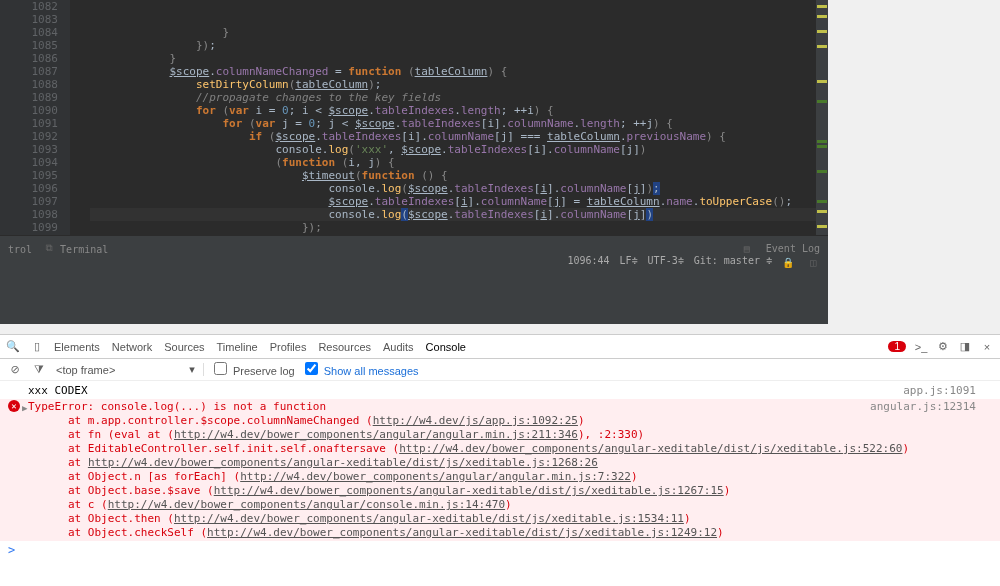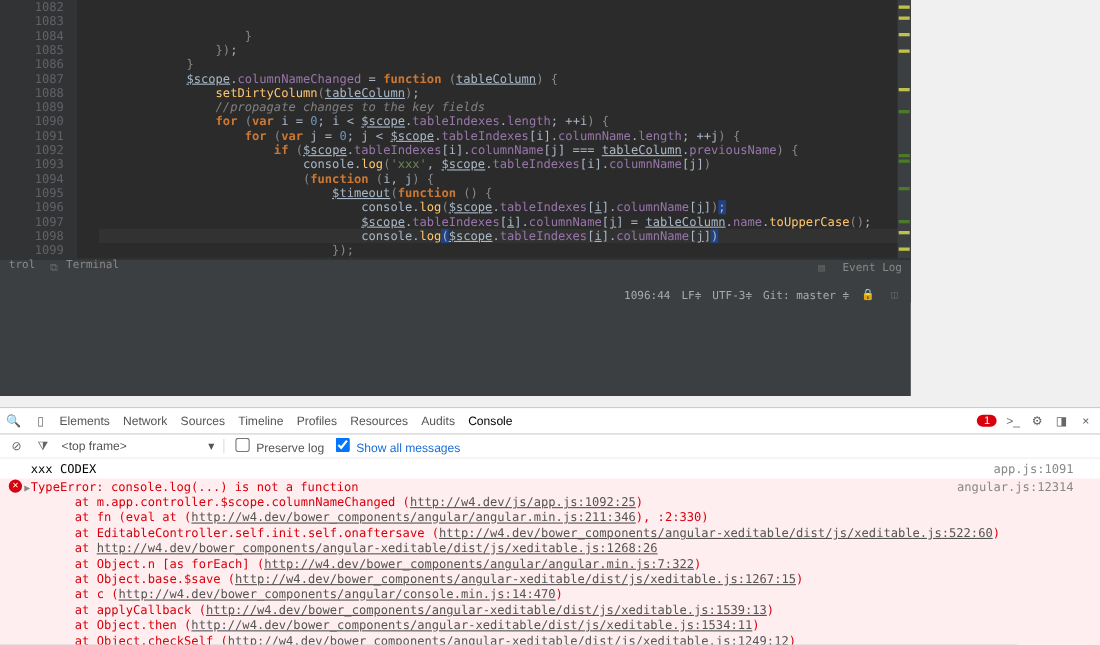--- a/index.html
+++ b/index.html
@@ -1,38 +1,38 @@
 <!DOCTYPE html>
 <html><head>
 <meta charset="utf-8">
 <style>
 * { margin: 0; padding: 0; box-sizing: border-box; }
 body { font-family: Menlo, Consolas, monospace; font-size: 11px; background: #f0f0f0; width: 1000px; height: 586px; overflow: hidden; }
-.ide { background: #3c3f41; color: #a9b7c6; height: 360px; position: relative; }
+.ide { background: #3c3f41; color: #a9b7c6; height: 324px; position: relative; }
 .editor { display: flex; height: 235px; overflow: hidden; }
 .gutter { background: #313335; color: #606366; text-align: right; padding: 0 12px 0 8px; line-height: 13px; user-select: none; min-width: 70px; }
 .gutter div { height: 13px; }
 .code-area { flex: 1; background: #2b2b2b; line-height: 13px; white-space: pre; padding-left: 20px; position: relative; }
 .code-area .line { height: 13px; }
 .stripe { position: absolute; right: 0; top: 0; width: 12px; height: 235px; background: #3c3f41; }
 .stripe-mark { position: absolute; width: 10px; height: 3px; left: 1px; }
 .caret-line { background: #323232; }
 .kw { color: #cc7832; font-weight: bold; }
 .num { color: #6897bb; }
 .str { color: #6a8759; }
 .com { color: #808080; font-style: italic; }
 .fn { color: #ffc66d; }
 .id { color: #a9b7c6; }
 .pr { color: #9876aa; margin-top: 44px; }
 .ul { text-decoration: underline; }
 .b { color: #888; }
 .sel-box { background: #214283; }
-.statusbar { background: #3c3f41; color: #888; height: 20px; display: flex; align-items: flex-start; padding: 0 8px; border-top: 1px solid #2b2b2b; font-size: 10px; }
+.statusbar { background: #3c3f41; color: #888; height: 20px; display: flex; align-items: flex-end; padding: 0 8px; border-top: 1px solid #2b2b2b; font-size: 10px; }
 .statusbar-right { margin-left: auto; display: flex; gap: 12px; align-items: center; }
-.statusbar-btm { background: #3c3f41; color: #aaa; height: 20px; display: flex; align-items: flex-end; padding: 0 8px; font-size: 10px; justify-content: flex-end; gap: 10px; }
+.statusbar-btm { background: #3c3f41; color: #aaa; height: 20px; display: flex; align-items: flex-start; padding: 0 8px; font-size: 10px; justify-content: flex-end; gap: 10px; }
 .ide-wrap { position: relative; width: 828px; }
 
 .devtools { background: #fff; font-family: -apple-system, Helvetica, Arial, sans-serif; font-size: 11px; height: 306px; border-top: 1px solid #ccc; margin-top: 5px; }
 .dt-bar { height: 24px; display: flex; align-items: center; border-bottom: 1px solid #ccc; padding: 0 6px; gap: 10px; color: #555; }
 .dt-tab { cursor: pointer; }
 .dt-tab.active { color: #000; }
 .dt-right { margin-left: auto; display: flex; align-items: center; gap: 8px; }
 .dt-err-badge { background: #d8000c; color: #fff; border-radius: 8px; padding: 0 6px; font-size: 10px; }
 .dt-filter { height: 22px; display: flex; align-items: center; border-bottom: 1px solid #eee; padding: 0 8px; gap: 10px; color: #555; }
 .dt-filter input[type="checkbox"] { margin-right: 3px; }
@@ -149,20 +149,19 @@
       <span class="src">angular.js:12314</span>
       <span>TypeError: console.log(...) is not a function</span>
       <div class="stack" id="stack">
           <div>at m.app.controller.$scope.columnNameChanged (<a>http://w4.dev/js/app.js:1092:25</a>)</div>
           <div>at fn (eval at <anonymous> (<a>http://w4.dev/bower_components/angular/angular.min.js:211:346</a>), <anonymous>:2:330)</anonymous></anonymous></div>
           <div>at EditableController.self.init.self.onaftersave (<a>http://w4.dev/bower_components/angular-xeditable/dist/js/xeditable.js:522:60</a>)</div>
           <div>at <a>http://w4.dev/bower_components/angular-xeditable/dist/js/xeditable.js:1268:26</a></div>
           <div>at Object.n [as forEach] (<a>http://w4.dev/bower_components/angular/angular.min.js:7:322</a>)</div>
           <div>at Object.base.$save (<a>http://w4.dev/bower_components/angular-xeditable/dist/js/xeditable.js:1267:15</a>)</div>
           <div>at c (<a>http://w4.dev/bower_components/angular/console.min.js:14:470</a>)</div>
-          <div>at applyCallback (<a>http://w4.dev/bower_components/angular-xeditable/dist/js/xeditable.js:1539:13</a>)</div>
           <div>at Object.then (<a>http://w4.dev/bower_components/angular-xeditable/dist/js/xeditable.js:1534:11</a>)</div>
           <div>at Object.checkSelf (<a>http://w4.dev/bower_components/angular-xeditable/dist/js/xeditable.js:1249:12</a>)</div>
         </div>
     </div>
     <div class="prompt">&gt;</div>
   </div>
 </div>
 
 </body></html>

